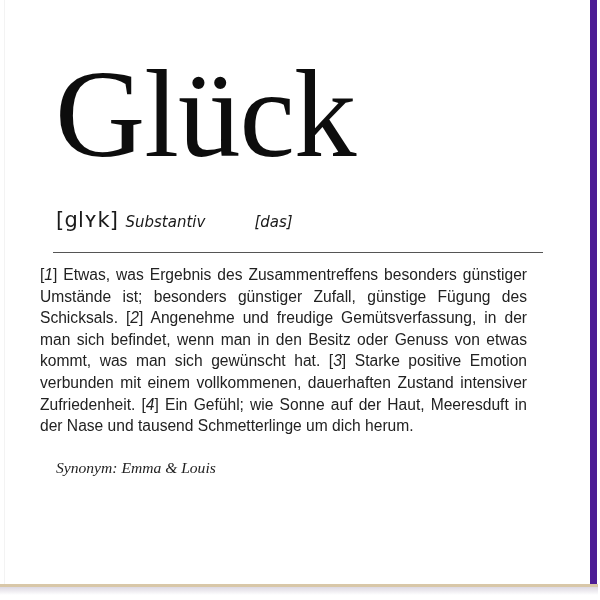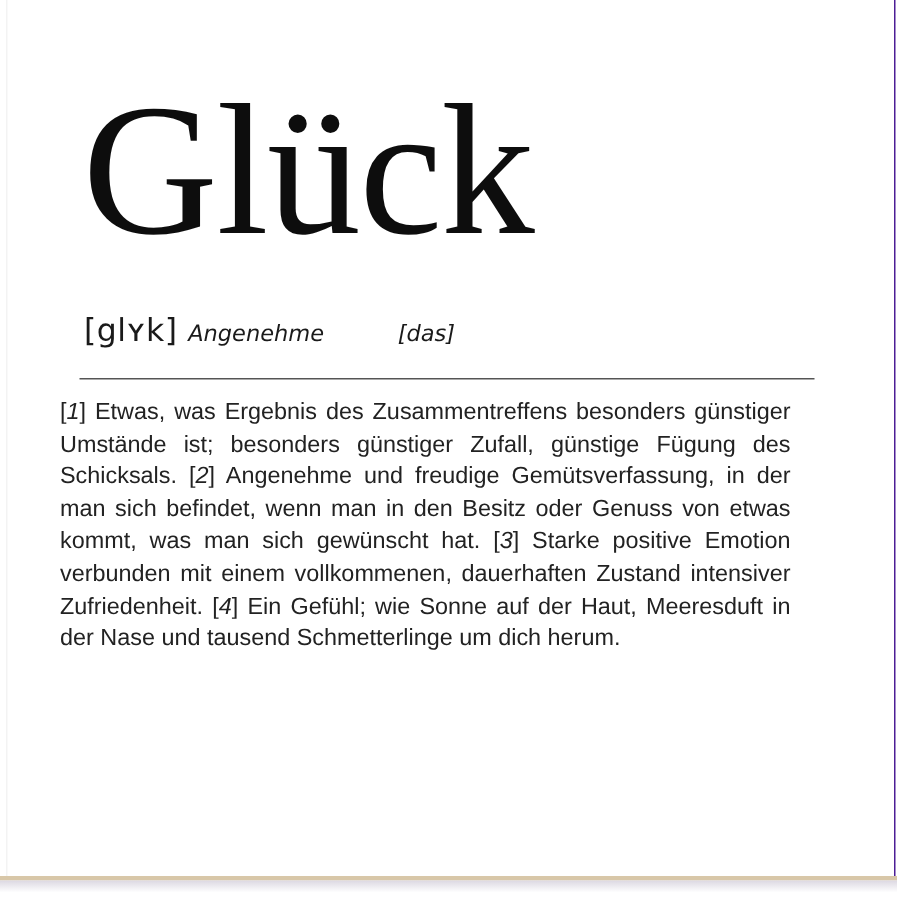--- a/index.html
+++ b/index.html
@@ -16,21 +16,21 @@
       height: 600px;
       background: #ffffff;
     }
     .poster {
       position: absolute;
       left: 0;
       top: 0;
       width: 597px;
       height: 585px;
       background: #ffffff;
-      border-right: 1px solid #4c1d95;
+      border-right: 7px solid #4c1d95;
       box-sizing: border-box;
     }
     .poster-edge-left {
       position: absolute;
       left: 4px;
       top: 0;
       width: 1px;
       height: 585px;
       background: #f3f3f3;
     }
@@ -123,24 +123,25 @@
 <body>
 
 <div class="page">
   <div class="poster">
     <div class="poster-edge-left"></div>
 
     <h1 class="headword">Glück</h1>
 
     <div class="pron-line">
       <span class="ipa">[glʏk]</span>
-      <span class="pos">Angenehme</span>
+      <span class="pos">Substantiv</span>
       <span class="article">[das]</span>
     </div>
 
     <div class="rule"></div>
 
     <p class="definition"><span><span>[</span><span class="sense-num">1</span><span>]</span><span> Etwas, was Ergebnis des Zusammentreffens besonders günstiger Umstände ist; besonders günstiger Zufall, günstige Fügung des Schicksals. </span></span><span><span>[</span><span class="sense-num">2</span><span>]</span><span> Angenehme und freudige Gemütsverfassung, in der man sich befindet, wenn man in den Besitz oder Genuss von etwas kommt, was man sich gewünscht hat. </span></span><span><span>[</span><span class="sense-num">3</span><span>]</span><span> Starke positive Emotion verbunden mit einem vollkommenen, dauerhaften Zustand intensiver Zufriedenheit. </span></span><span><span>[</span><span class="sense-num">4</span><span>]</span><span> Ein Gefühl; wie Sonne auf der Haut, Meeresduft in der Nase und tausend Schmetterlinge um dich herum.</span></span></p>
 
+    <div class="synonym">Synonym: Emma &amp; Louis</div>
   </div>
   <div class="poster-bottom"></div>
   <div class="poster-shadow"></div>
 </div>
 
 </body></html>

